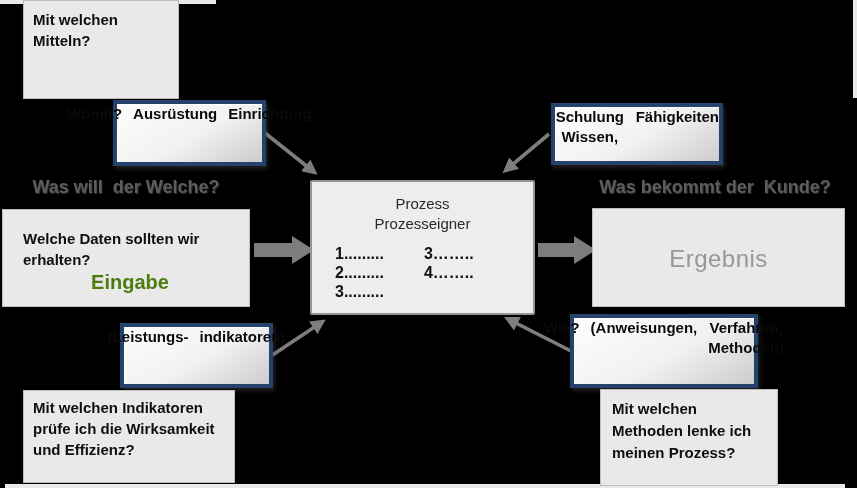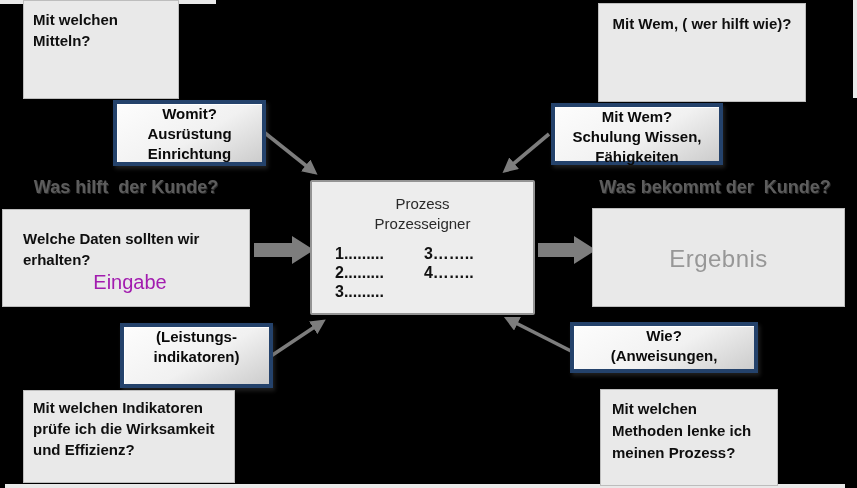--- a/index.html
+++ b/index.html
@@ -19,35 +19,35 @@
     box-sizing:border-box;color:#0f0f0f;font-weight:bold;font-size:15px;
     line-height:21px;z-index:2;
   }
   .box-top-left{left:23px;top:0;width:156px;height:99px;padding:8px 8px 0 9px;}
   .box-top-right{left:598px;top:3px;width:208px;height:99px;padding:9px 4px 0 4px;text-align:center;white-space:nowrap;}
   .box-input{left:2px;top:209px;width:248px;height:98px;padding:18px 12px 0 20px;}
   .box-output{left:592px;top:208px;width:253px;height:99px;padding:9px 12px 0 12px;}
   .box-bottom-left{left:23px;top:390px;width:212px;height:93px;padding:6px 8px 0 9px;}
   .box-bottom-right{left:600px;top:389px;width:178px;height:97px;padding:8px 10px 0 11px;line-height:22px;}
 
-  .muted-label{font-size:20px;font-weight:normal;color:#a21caf;text-align:center;margin-top:2px;}
+  .muted-label{font-size:20px;font-weight:bold;color:#4d7c0f;text-align:center;margin-top:2px;}
   .muted-label.light{font-size:24px;font-weight:normal;color:#979797;margin-top:30px;letter-spacing:.5px;}
 
   .bluebox{
     position:absolute;box-sizing:border-box;z-index:2;
     border:4px solid #24426b;
     background:linear-gradient(150deg,#fdfdfd 0%,#f1f1f1 55%,#cccccc 100%);
     box-shadow:inset 1px 1px 0 #ffffff,2px 3px 4px rgba(90,90,90,.35);
-    display:flex;flex-direction:column;
-    text-align:center;font-weight:bold;font-size:15px;line-height:20px;color:#0a0a0a;
+    display:flex;flex-direction:row;justify-content:center;
+    text-align:center;font-weight:bold;font-size:15px;line-height:20px;color:#0a0a0a;gap:11px;
   }
   .box-womit{left:113px;top:100px;width:153px;height:66px;}
   .box-mitwem{left:551px;top:103px;width:172px;height:62px;}
   .box-wieviele{left:120px;top:323px;width:153px;height:65px;}
-  .box-wie{left:570px;top:322px;width:188px;height:51px;}
+  .box-wie{left:570px;top:314px;width:188px;height:74px;}
 
   .process{
     position:absolute;left:310px;top:180px;width:225px;height:135px;
     background:#ededed;border:2px solid #949494;border-radius:2px;
     box-sizing:border-box;z-index:2;color:#1c1c1c;
   }
   .process-title{font-size:15px;font-weight:normal;text-align:center;line-height:20px;padding-top:12px;color:#2a2a2a;}
   .process-cols{display:flex;margin-top:10px;padding-left:23px;gap:40px;font-weight:bold;font-size:16px;line-height:19px;color:#111;}
 
   .heading{
@@ -77,37 +77,33 @@
     <line x1="271" y1="356" x2="322" y2="322" marker-end="url(#ah)" stroke="#7d7d7d"></line>
     <line x1="571" y1="351" x2="508" y2="319" marker-end="url(#ah)" stroke="#7d7d7d"></line>
     <polygon points="254,243 292,243 292,236 314,250 292,264 292,257 254,257" fill="#7d7d7d"></polygon>
     <polygon points="538,243 574,243 574,236 596,250 574,264 574,257 538,257" fill="#7d7d7d"></polygon>
   </svg>
 
   <div class="wbox box-top-left">
     <span>Mit welchen Mitteln?</span>
   </div>
 
-  <div class="wbox box-top-right">
-    <span>Mit Wem, ( wer hilft wie)?</span>
-  </div>
 
   <div class="bluebox box-womit">
     <div>Womit?</div>
     <div>Ausrüstung</div>
     <div>Einrichtung</div>
   </div>
 
   <div class="bluebox box-mitwem">
-    <div>Mit Wem?</div>
     <div>Schulung Wissen,</div>
     <div>Fähigkeiten</div>
   </div>
 
-  <div class="heading heading-left">Was hilft  der Kunde?</div>
+  <div class="heading heading-left">Was will  der Welche?</div>
   <div class="heading heading-right">Was bekommt der  Kunde?</div>
 
   <div class="wbox box-input">
     <div>Welche Daten sollten wir erhalten?</div>
     <div class="muted-label">Eingabe</div>
   </div>
 
   <div class="process">
     <div class="process-title">
       <div>Prozess</div>
@@ -131,20 +127,21 @@
   </div>
 
   <div class="bluebox box-wieviele">
     <div>(Leistungs-</div>
     <div>indikatoren)</div>
   </div>
 
   <div class="bluebox box-wie">
     <div>Wie?</div>
     <div>(Anweisungen,</div>
+    <div>Verfahren, Methoden)</div>
   </div>
 
   <div class="wbox box-bottom-left">
     <span>Mit welchen Indikatoren prüfe ich die Wirksamkeit und Effizienz?</span>
   </div>
 
   <div class="wbox box-bottom-right">
     <span>Mit welchen Methoden lenke ich meinen Prozess?</span>
   </div>
 

